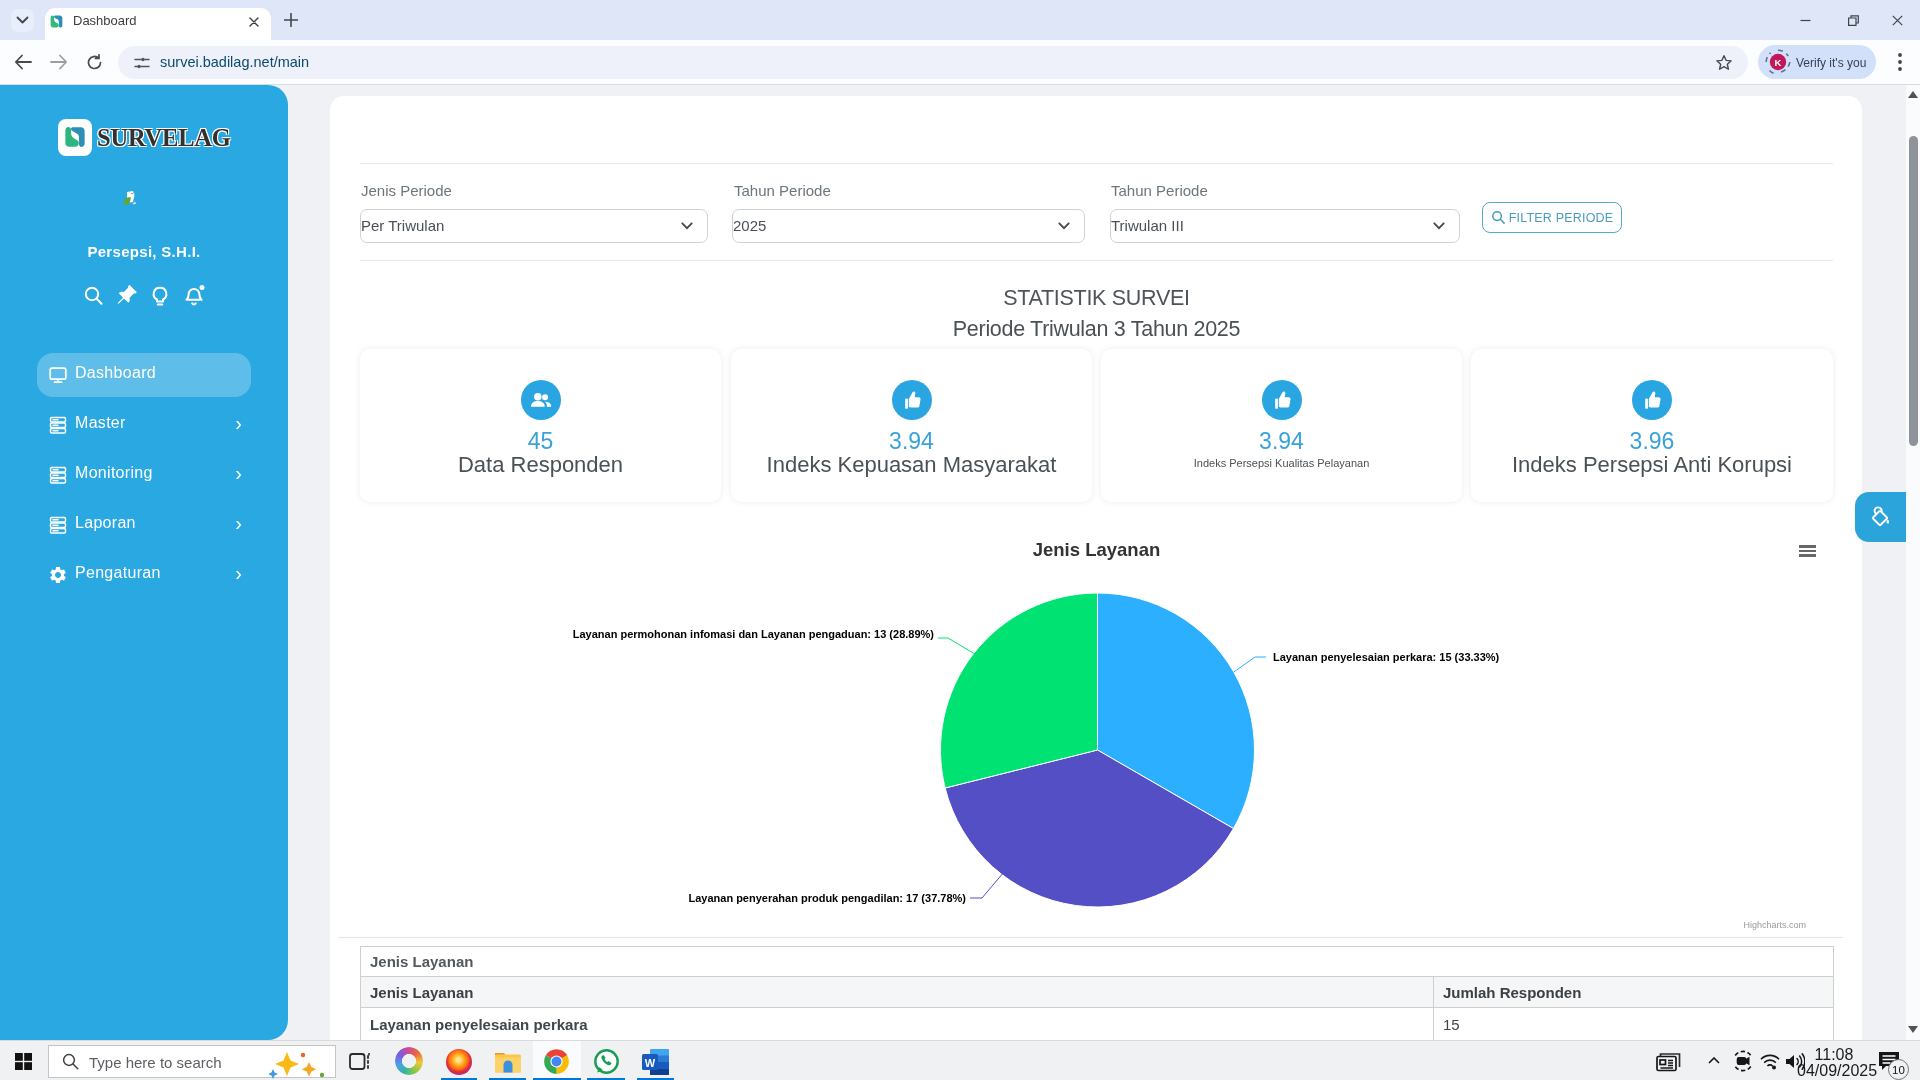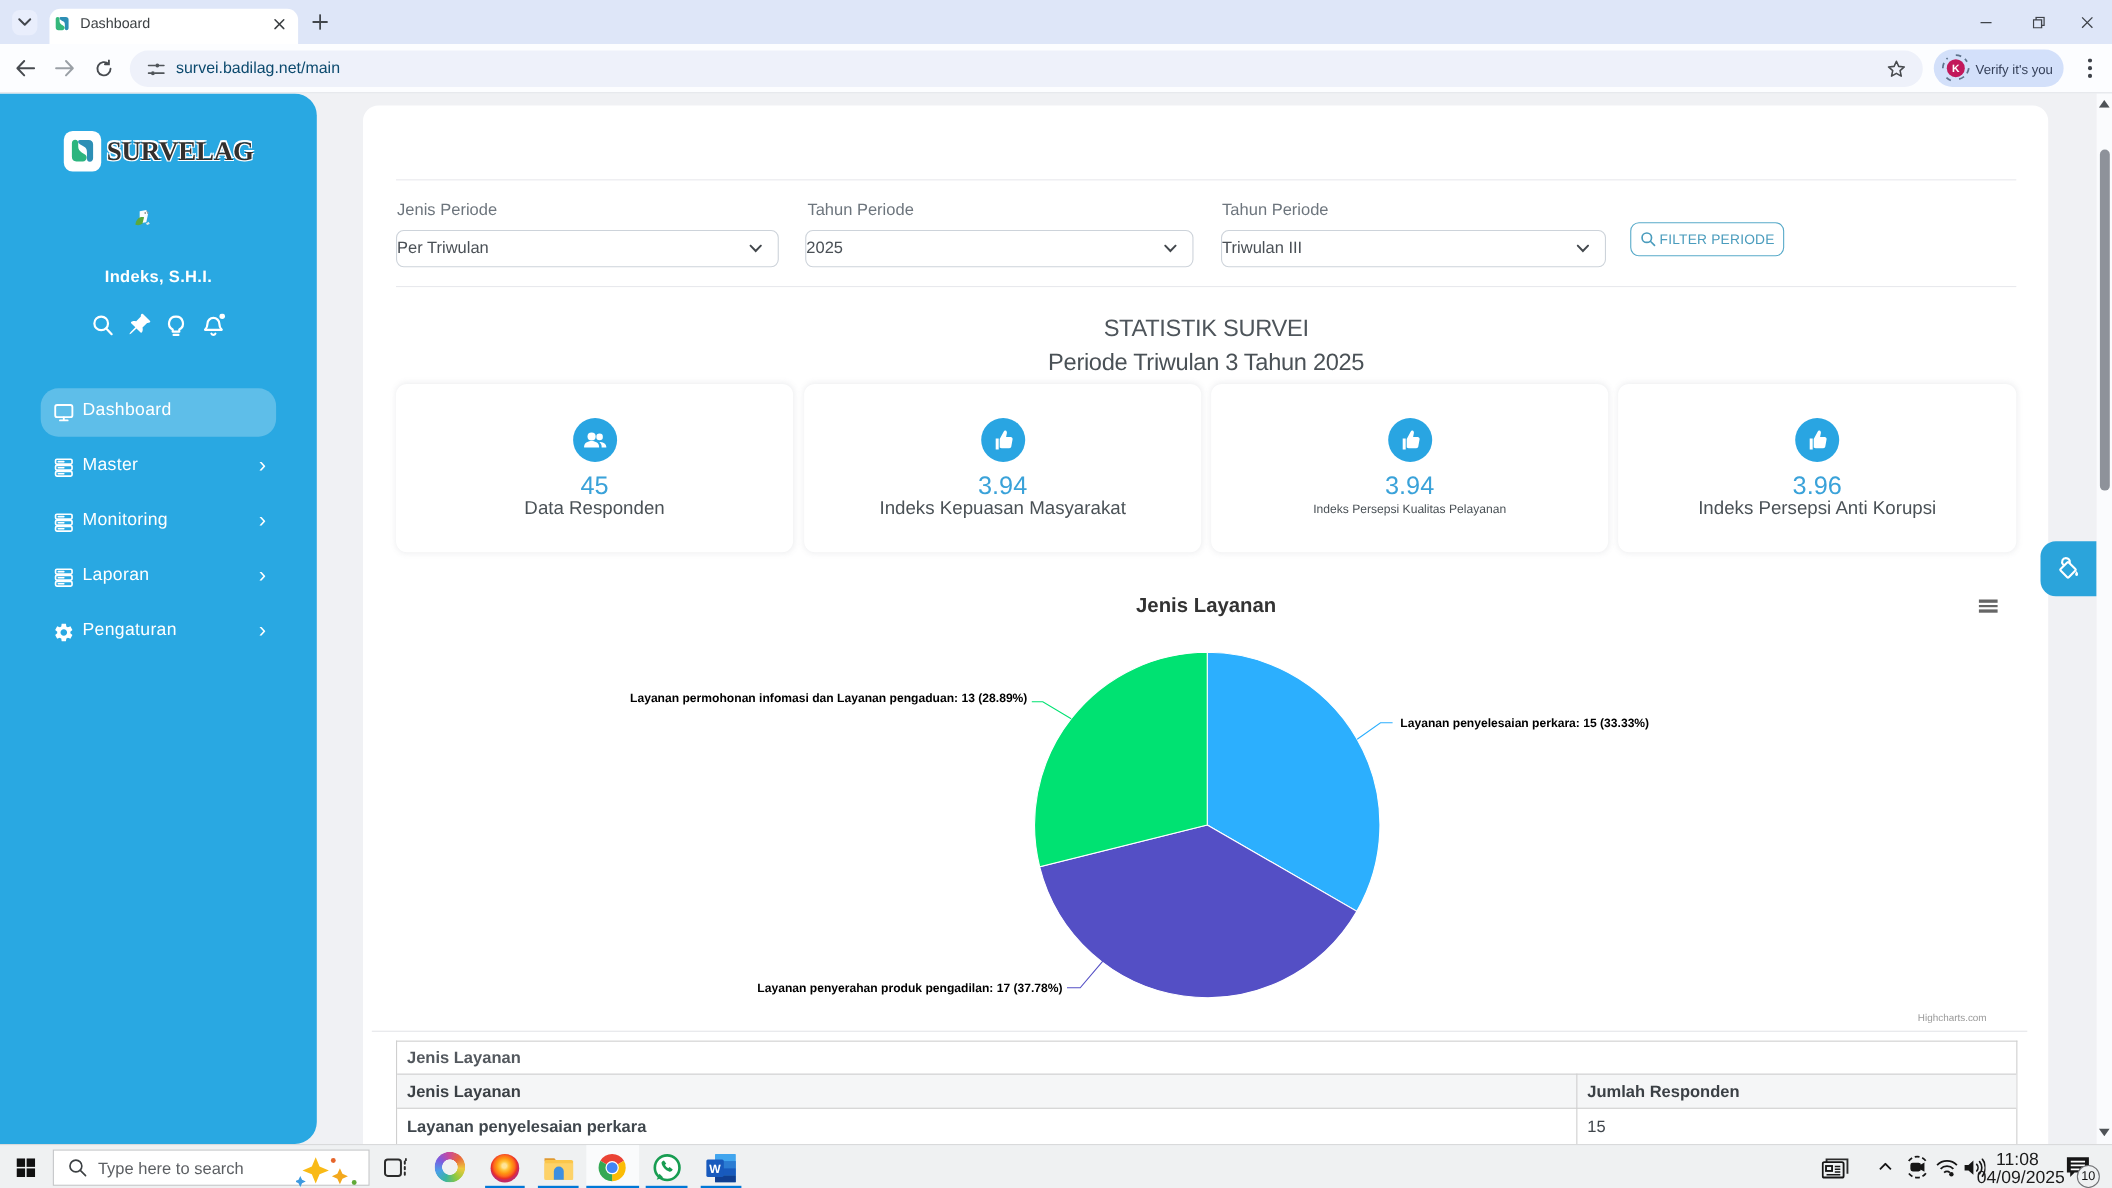--- a/index.html
+++ b/index.html
@@ -33,21 +33,21 @@
 .menuitem .chev { position:absolute; right:9px; top:9px; font-size:20px; color:#fff; }
 
 
 .hr { position:absolute; height:1px; background:#e8e9ed; }
 .flabel { position:absolute; font-size:15px; color:#6d757d; }
 .fselect { position:absolute; height:34px; border:1px solid #cdd3da; border-radius:7px; background:#fff; font-size:15px; color:#4a5056; line-height:32px; }
 .heading { position:absolute; left:360px; width:1473px; text-align:center; color:#4e555b; font-size:21.5px; letter-spacing:-0.3px; }
 .card { position:absolute; top:264px; width:361px; height:153px; background:#fff; border-radius:10px; box-shadow:0 0 6px rgba(110,120,135,.14); }
 .cicon { position:absolute; left:50%; margin-left:-20px; top:31px; width:40px; height:40px; border-radius:50%; background:#29a5e2; }
 .cnum { position:absolute; left:0; top:79px; width:100%; text-align:center; font-size:23px; color:#3aa2d9; }
-.clabel { position:absolute; left:0; top:103px; width:100%; text-align:center; font-size:17px; color:#4a5156; }
+.clabel { position:absolute; left:0; top:103px; width:100%; text-align:center; font-size:22px; color:#4a5156; }
 
 
 .tbl { position:absolute; background:#fff; border:1px solid #cfcfcf; }
 .tcell { position:absolute; font-size:15px; color:#40464c; }
 
 
 #taskbar { left:0; top:1040px; width:1920px; height:40px; background:#eff1f2; border-top:1px solid #d9dadb; }
 #searchbox { position:absolute; left:48px; top:4px; width:288px; height:33px; background:#fff; border:1px solid #c3c5c7; }
 #searchtext { position:absolute; left:40px; top:8px; font-size:15px; color:#5c5f63; }
 .tile-line { position:absolute; top:37px; height:3px; background:#0078d7; }
@@ -147,21 +147,21 @@
         </svg>
       </div>
       <div style="position:absolute; left:97px; top:39px; font-family:'Liberation Serif', serif; font-weight:bold; font-size:24.5px; color:#33302e; letter-spacing:-0.2px; text-shadow:-1px -1px 0 #fff, 1px -1px 0 #fff, -1px 1px 0 #fff, 1px 1px 0 #fff;">SURVELAG</div>
       <svg width="22" height="22" viewBox="0 0 22 22" style="position:absolute; left:119px; top:104px;">
         <path d="M8 3 L14 2 L15.5 6 L14 13 L8 14 Z" fill="#fafdfe"></path>
         <path d="M4 15 C5 10 8 7.5 12 8.5 L10.5 14.5 C8 16 5.5 16 4 15 Z" fill="#5aa83e"></path>
         <path d="M13.8 2.2 L16.2 4.2 L15.3 5.8 Z" fill="#9aa0a0"></path>
         <path d="M13.5 14.5 l2.5 -1.8 1.2 1.8 -2.2 1 z" fill="#dde6e8"></path>
         <circle cx="13" cy="4.6" r="0.7" fill="#555"></circle>
       </svg>
-      <div class="sbname">Indeks, S.H.I.</div>
+      <div class="sbname">Persepsi, S.H.I.</div>
       <svg width="140" height="26" viewBox="0 0 140 26" style="position:absolute; left:83px; top:200px;">
         <g stroke="#fff" stroke-width="2" fill="none" stroke-linecap="round">
           <circle cx="9" cy="9" r="6.2"></circle>
           <path d="M13.6 13.6 L18.5 18.8"></path>
           <g transform="translate(33,-1) scale(1.35)">
             <path d="M9.828.722a.5.5 0 0 1 .354.146l4.95 4.95a.5.5 0 0 1 0 .707c-.48.48-1.072.588-1.503.588-.177 0-.335-.018-.46-.039l-3.134 3.134a6 6 0 0 1 .16 1.013c.046.702-.032 1.687-.72 2.375a.5.5 0 0 1-.707 0l-2.829-2.828-3.182 3.182c-.195.195-1.219.902-1.414.707s.512-1.22.707-1.414l3.182-3.182-2.828-2.829a.5.5 0 0 1 0-.707c.688-.688 1.673-.767 2.375-.72a6 6 0 0 1 1.013.16l3.134-3.133a3 3 0 0 1-.04-.461c0-.43.108-1.022.589-1.503a.5.5 0 0 1 .353-.146" fill="#fff" stroke="none"></path>
           </g>
           <g transform="translate(68,0)">
             <path d="M9 2.8 a6.2 6.2 0 0 1 3 11.7 v2 h-6 v-2 a6.2 6.2 0 0 1 3 -11.7 z" stroke-linejoin="round"></path>
             <path d="M6.8 19.5 h4.4"></path>

